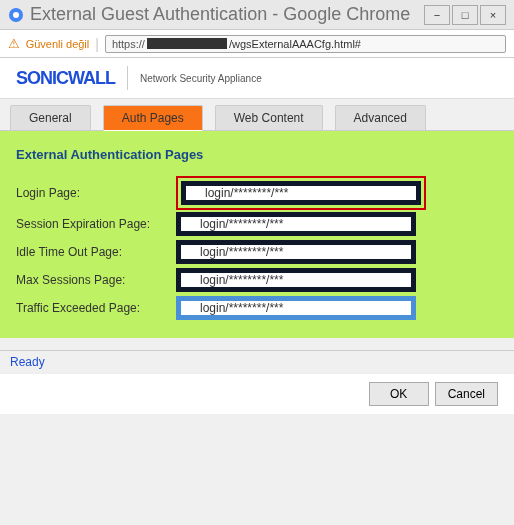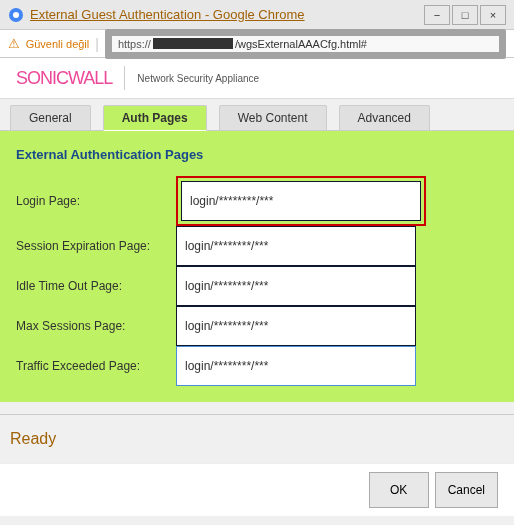--- a/index.html
+++ b/index.html
@@ -21,23 +21,22 @@
       user-select: none;
     }
     .title-bar-icon {
       width: 16px;
       height: 16px;
       margin-right: 6px;
       flex-shrink: 0;
     }
     .title-bar-title {
       flex: 1;
-      font-size: 13px;
-      color: #a16207;
-      text-decoration: underline;
+      font-size: 18px;
+      color: #737373;
     }
     .title-bar-controls {
       display: flex;
       gap: 2px;
     }
     .title-bar-btn {
       width: 26px;
       height: 20px;
       background: #e8e8e8;
       border: 1px solid #aaa;
@@ -68,21 +67,21 @@
       font-weight: 500;
     }
     .separator {
       color: #ccc;
       font-size: 14px;
     }
     .url-box {
       display: flex;
       align-items: center;
       background: #f8f8f8;
-      border: 7px solid #a3a3a3;
+      border: 1px solid #a3a3a3;
       border-radius: 2px;
       padding: 2px 6px;
       flex: 1;
       font-size: 11px;
       color: #333;
     }
     .url-https {
       color: #555;
     }
     .url-masked {
@@ -97,23 +96,23 @@
 
     .sonicwall-header {
       display: flex;
       align-items: center;
       padding: 8px 16px;
       border-bottom: 1px solid #ddd;
       background: white;
     }
     .sonicwall-logo {
       font-size: 18px;
-      font-weight: 400;
+      font-weight: 700;
       letter-spacing: -1px;
-      color: #ec4899;
+      color: #1d4ed8;
       font-family: Arial Black, Arial, sans-serif;
     }
     .logo-divider {
       width: 1px;
       height: 24px;
       background: #ccc;
       margin: 0 12px;
     }
     .sonicwall-subtitle {
       font-size: 10px;
@@ -131,24 +130,24 @@
       padding: 5px 18px;
       border: 1px solid #ccc;
       background: #e0e0e0;
       cursor: pointer;
       font-size: 12px;
       color: #333;
       border-bottom: none;
       border-radius: 2px 2px 0 0;
     }
     .tab.active {
-      background: #bef264;
+      background: #f97316;
       border-bottom: 1px solid white;
       margin-bottom: -1px;
-      font-weight: bold;
+      font-weight: normal;
     }
 
     .page-content {
       background: #bef264;
       padding: 16px;
     }
 
     .section-title {
       font-size: 13px;
       font-weight: bold;
@@ -170,48 +169,48 @@
       padding-right: 12px;
       white-space: nowrap;
       vertical-align: middle;
       margin-left: 19px;
     }
     .form-input-cell {
       vertical-align: middle;
     }
     .form-input {
       width: 240px;
-      height: 40px;
-      border: 1px solid #0f172a;
-      padding: 2px 8px;
+      height: 24px;
+      border: 5px solid #0f172a;
+      padding: 2px 19px;
       font-size: 12px;
       color: #333;
       background: white;
     }
 
     .footer-bar {
       background: #f0f0f0;
       border-top: 1px solid #ccc;
-      padding: 15px 10px;
-      font-size: 16px;
-      color: #a16207;
+      padding: 4px 10px;
+      font-size: 12px;
+      color: #1d4ed8;
       margin-top: 12px;
     }
 
     .dialog-footer {
       display: flex;
       justify-content: flex-end;
       gap: 6px;
       padding: 8px 16px;
       border-top: 1px solid #eee;
       background: white;
     }
     .dialog-btn {
       min-width: 60px;
-      height: 36px;
+      height: 24px;
       border: 1px solid #aaa;
       background: #e8e8e8;
       font-size: 12px;
       cursor: pointer;
       padding: 0 12px;
     }
 
     .highlight-box {
       border: 2px solid #cc0000;
       padding: 3px;

